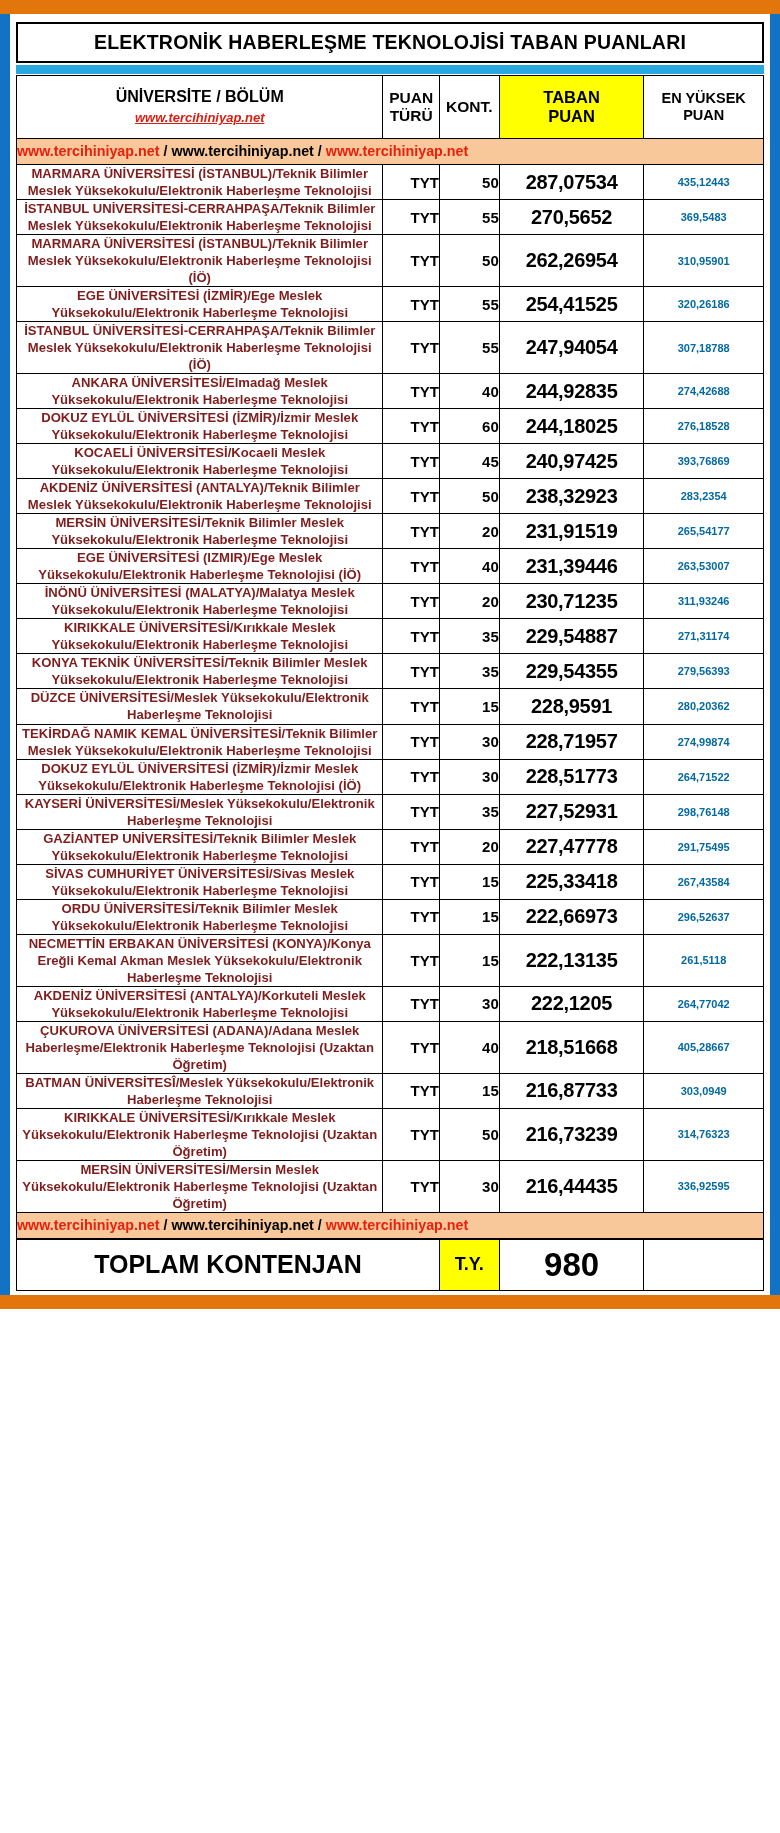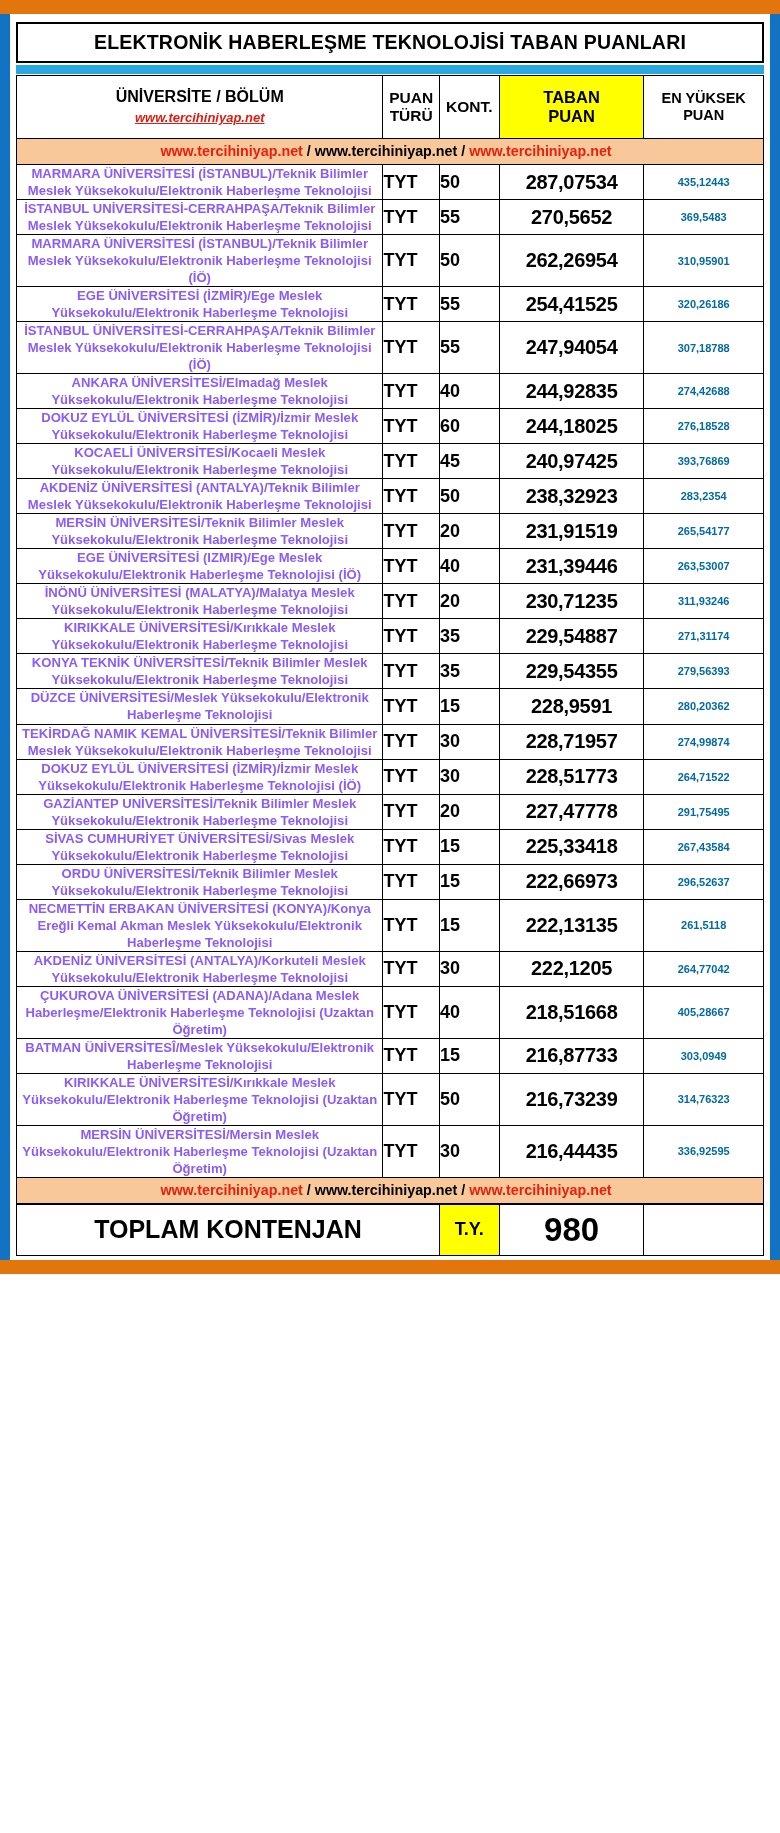--- a/index.html
+++ b/index.html
@@ -105,45 +105,44 @@
     display: block;
     color: #d81f13;
     font-style: italic;
     font-weight: bold;
     font-size: 13px;
     text-decoration: underline;
     margin-top: 3px;
   }
   tr.ad-row td {
     background: #f8c89a;
-    text-align: center;
     padding: 2px 8px 3px 0;
     height: 20px;
   }
   .ad-text {
     font-size: 14.3px;
     font-weight: bold;
     color: #000;
     white-space: nowrap;
   }
   .ad-text .red { color: #e8200d; }
 
   td.name {
     text-align: center;
     vertical-align: middle;
     font-size: 13.1px;
     font-weight: bold;
-    color: #8b5cf6;
+    color: #7f1d1d;
     line-height: 1.30;
     padding: 3px 4px;
   }
   td.type, td.kont {
-    text-align: left;
-    vertical-align: middle;
-    font-size: 18px;
+    text-align: right;
+    vertical-align: middle;
+    font-size: 15px;
     font-weight: bold;
     color: #000;
   }
   td.taban {
     text-align: center;
     vertical-align: middle;
     font-size: 20px;
     font-weight: bold;
     color: #000;
     letter-spacing: -0.3px;
@@ -361,20 +360,27 @@
               <td class="max">274,99874</td>
             </tr>
             <tr>
               <td class="name">DOKUZ EYLÜL ÜNİVERSİTESİ (İZMİR)/İzmir Meslek Yüksekokulu/Elektronik Haberleşme Teknolojisi (İÖ)</td>
               <td class="type">TYT</td>
               <td class="kont">30</td>
               <td class="taban">228,51773</td>
               <td class="max">264,71522</td>
             </tr>
             <tr>
+              <td class="name">KAYSERİ ÜNİVERSİTESİ/Meslek Yüksekokulu/Elektronik Haberleşme Teknolojisi</td>
+              <td class="type">TYT</td>
+              <td class="kont">35</td>
+              <td class="taban">227,52931</td>
+              <td class="max">298,76148</td>
+            </tr>
+            <tr>
               <td class="name">GAZİANTEP UNİVERSİTESİ/Teknik Bilimler Meslek Yüksekokulu/Elektronik Haberleşme Teknolojisi</td>
               <td class="type">TYT</td>
               <td class="kont">20</td>
               <td class="taban">227,47778</td>
               <td class="max">291,75495</td>
             </tr>
             <tr>
               <td class="name">SİVAS CUMHURİYET ÜNİVERSİTESİ/Sivas Meslek Yüksekokulu/Elektronik Haberleşme Teknolojisi</td>
               <td class="type">TYT</td>
               <td class="kont">15</td>

